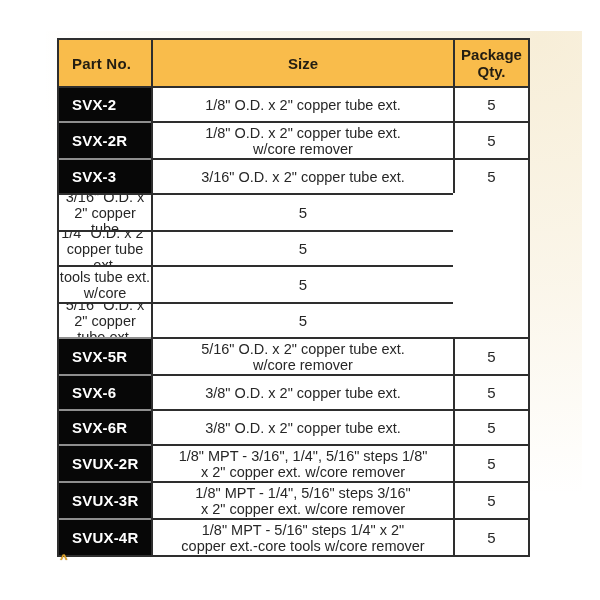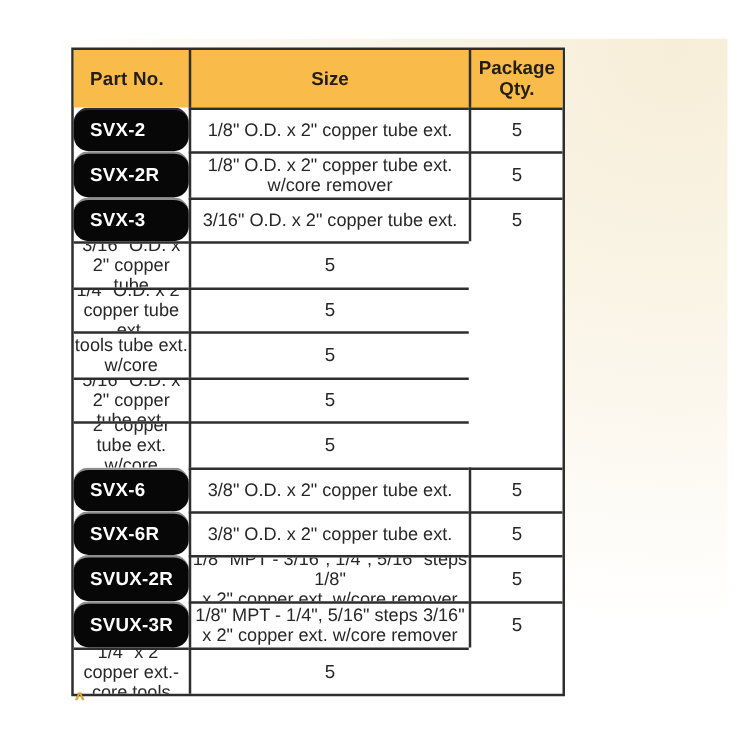--- a/index.html
+++ b/index.html
@@ -27,21 +27,21 @@
     width:536px; height:460px;
     background:radial-gradient(ellipse at 92% 2%,
       var(--paper) 0%,
       rgba(247,238,216,0.55) 38%,
       rgba(255,255,255,0) 72%);
     pointer-events:none;
   }
   .parts-table{
     position:absolute;
     left:57px; top:38px;
-    width:395px;
+    width:473px;
     border:2px solid var(--border);
     background:#ffffff;
   }
   .trow{
     display:grid;
     grid-template-columns:92px 1fr 75px;
   }
   .thead{ height:46px; background:var(--header-bg); }
   .lines-1{ height:35px; }
   .lines-2{ height:37px; }
@@ -51,21 +51,21 @@
     align-items:center;
     justify-content:center;
     text-align:center;
     color:var(--body-text);
     font-size:14.5px;
     line-height:16px;
     overflow:hidden;
   }
   .cell + .cell{ border-left:2px solid var(--border); }
   .tbody .cell{ border-top:2px solid var(--border); }
-  .tbody .cell-part{ border-top-color:var(--part-divider);border-radius:12px; }
+  .tbody .cell-part{ border-top-color:var(--part-divider); }
   .tbody .trow:first-child .cell-part{ border-top-color:var(--border); }
   .cell-part{
     align-items:flex-start;
     padding-left:13px;
     background:var(--part-bg);
     color:var(--part-text);
     font-weight:bold;
     font-size:15px;
     letter-spacing:0.2px;
   }
@@ -149,20 +149,21 @@
   </div>
 
   <div class="trow lines-1">
     <div class="cell cell-size">
           <div class="size-line">5/16" O.D. x 2" copper tube ext.</div>
         </div>
     <div class="cell cell-qty">5</div>
   </div>
 
   <div class="trow lines-2">
+    <div class="cell cell-part">SVX-5R</div>
     <div class="cell cell-size">
           <div class="size-line">5/16" O.D. x 2" copper tube ext.</div>
           <div class="size-line">w/core remover</div>
         </div>
     <div class="cell cell-qty">5</div>
   </div>
 
   <div class="trow lines-1">
     <div class="cell cell-part">SVX-6</div>
     <div class="cell cell-size">
@@ -191,20 +192,21 @@
   <div class="trow lines-2">
     <div class="cell cell-part">SVUX-3R</div>
     <div class="cell cell-size">
           <div class="size-line">1/8" MPT - 1/4", 5/16" steps 3/16"</div>
           <div class="size-line">x 2" copper ext. w/core remover</div>
         </div>
     <div class="cell cell-qty">5</div>
   </div>
 
   <div class="trow lines-2">
+    <div class="cell cell-part">SVUX-4R</div>
     <div class="cell cell-size">
           <div class="size-line">1/8" MPT - 5/16" steps 1/4" x 2"</div>
           <div class="size-line">copper ext.-core tools w/core remover</div>
         </div>
     <div class="cell cell-qty">5</div>
   </div>
 </div>
 </div>
 
 <div class="footnote-marker">^</div>

